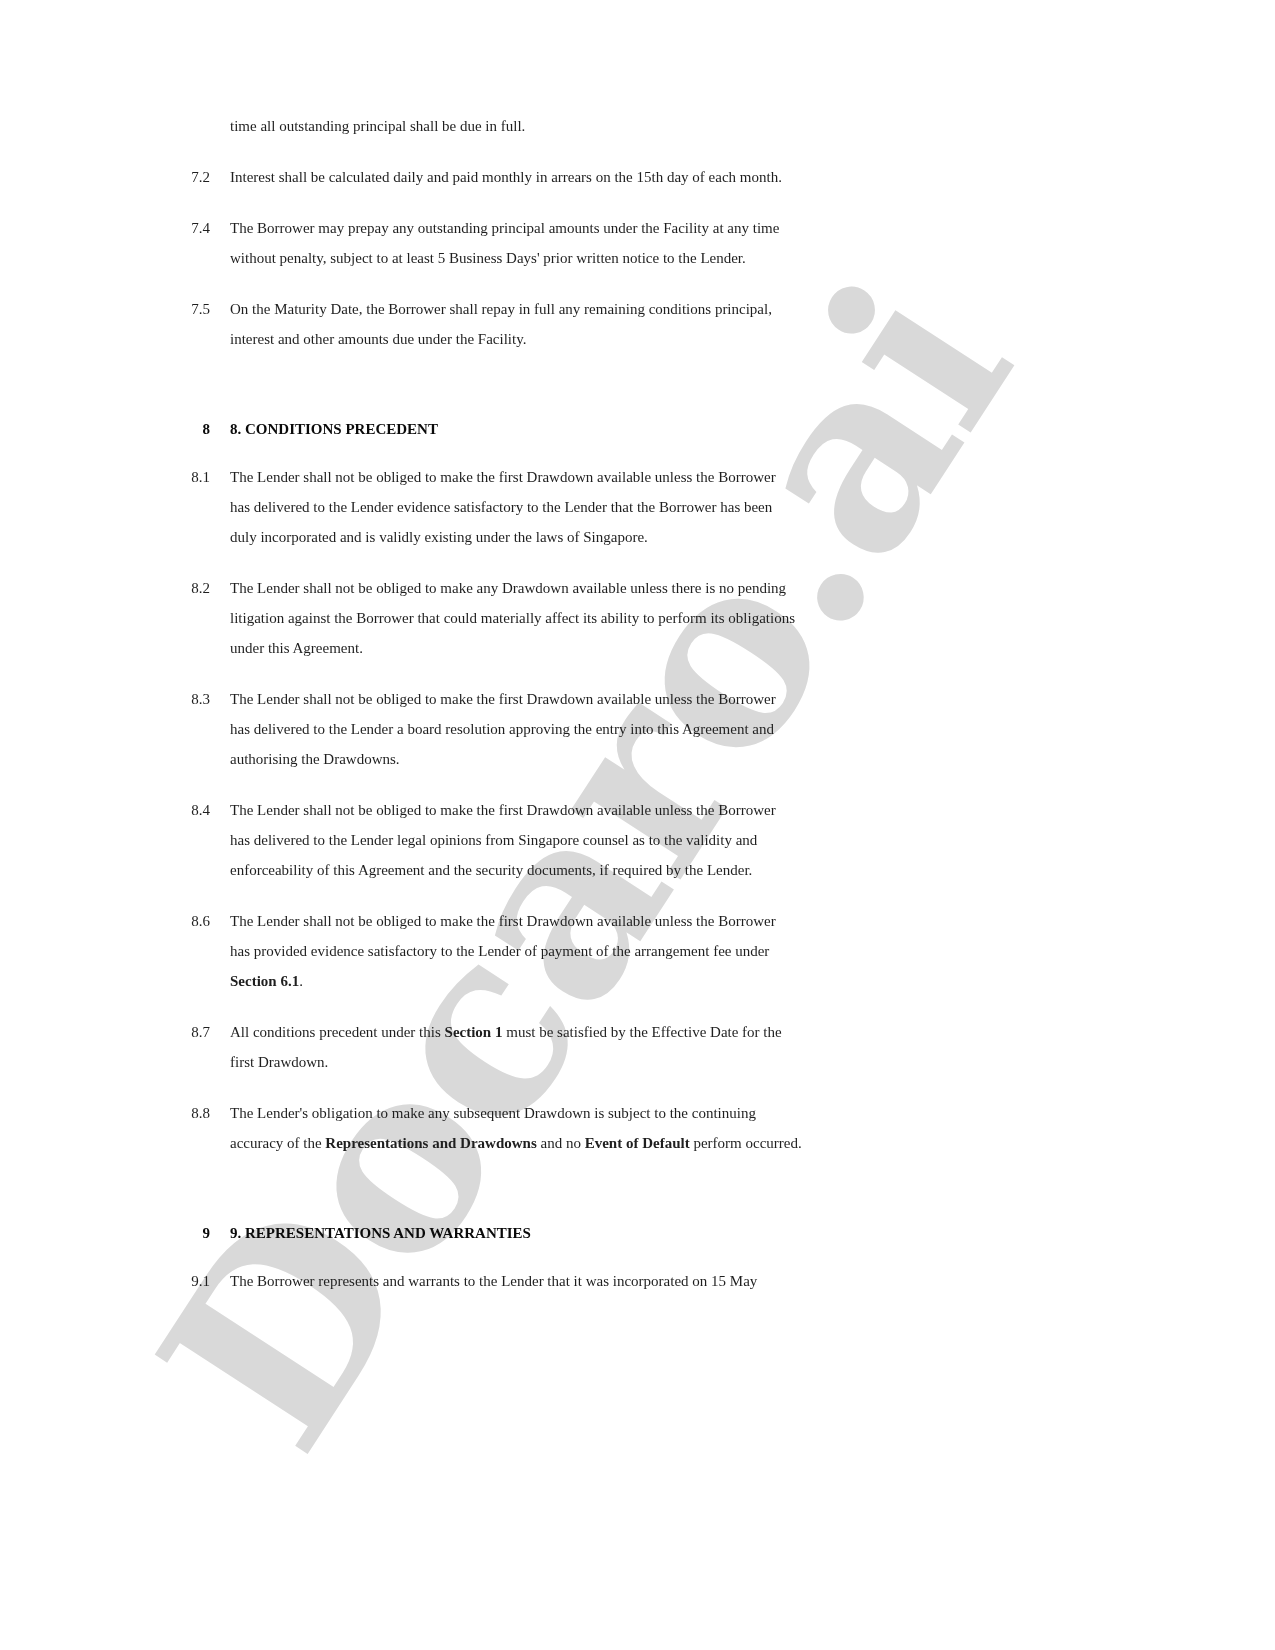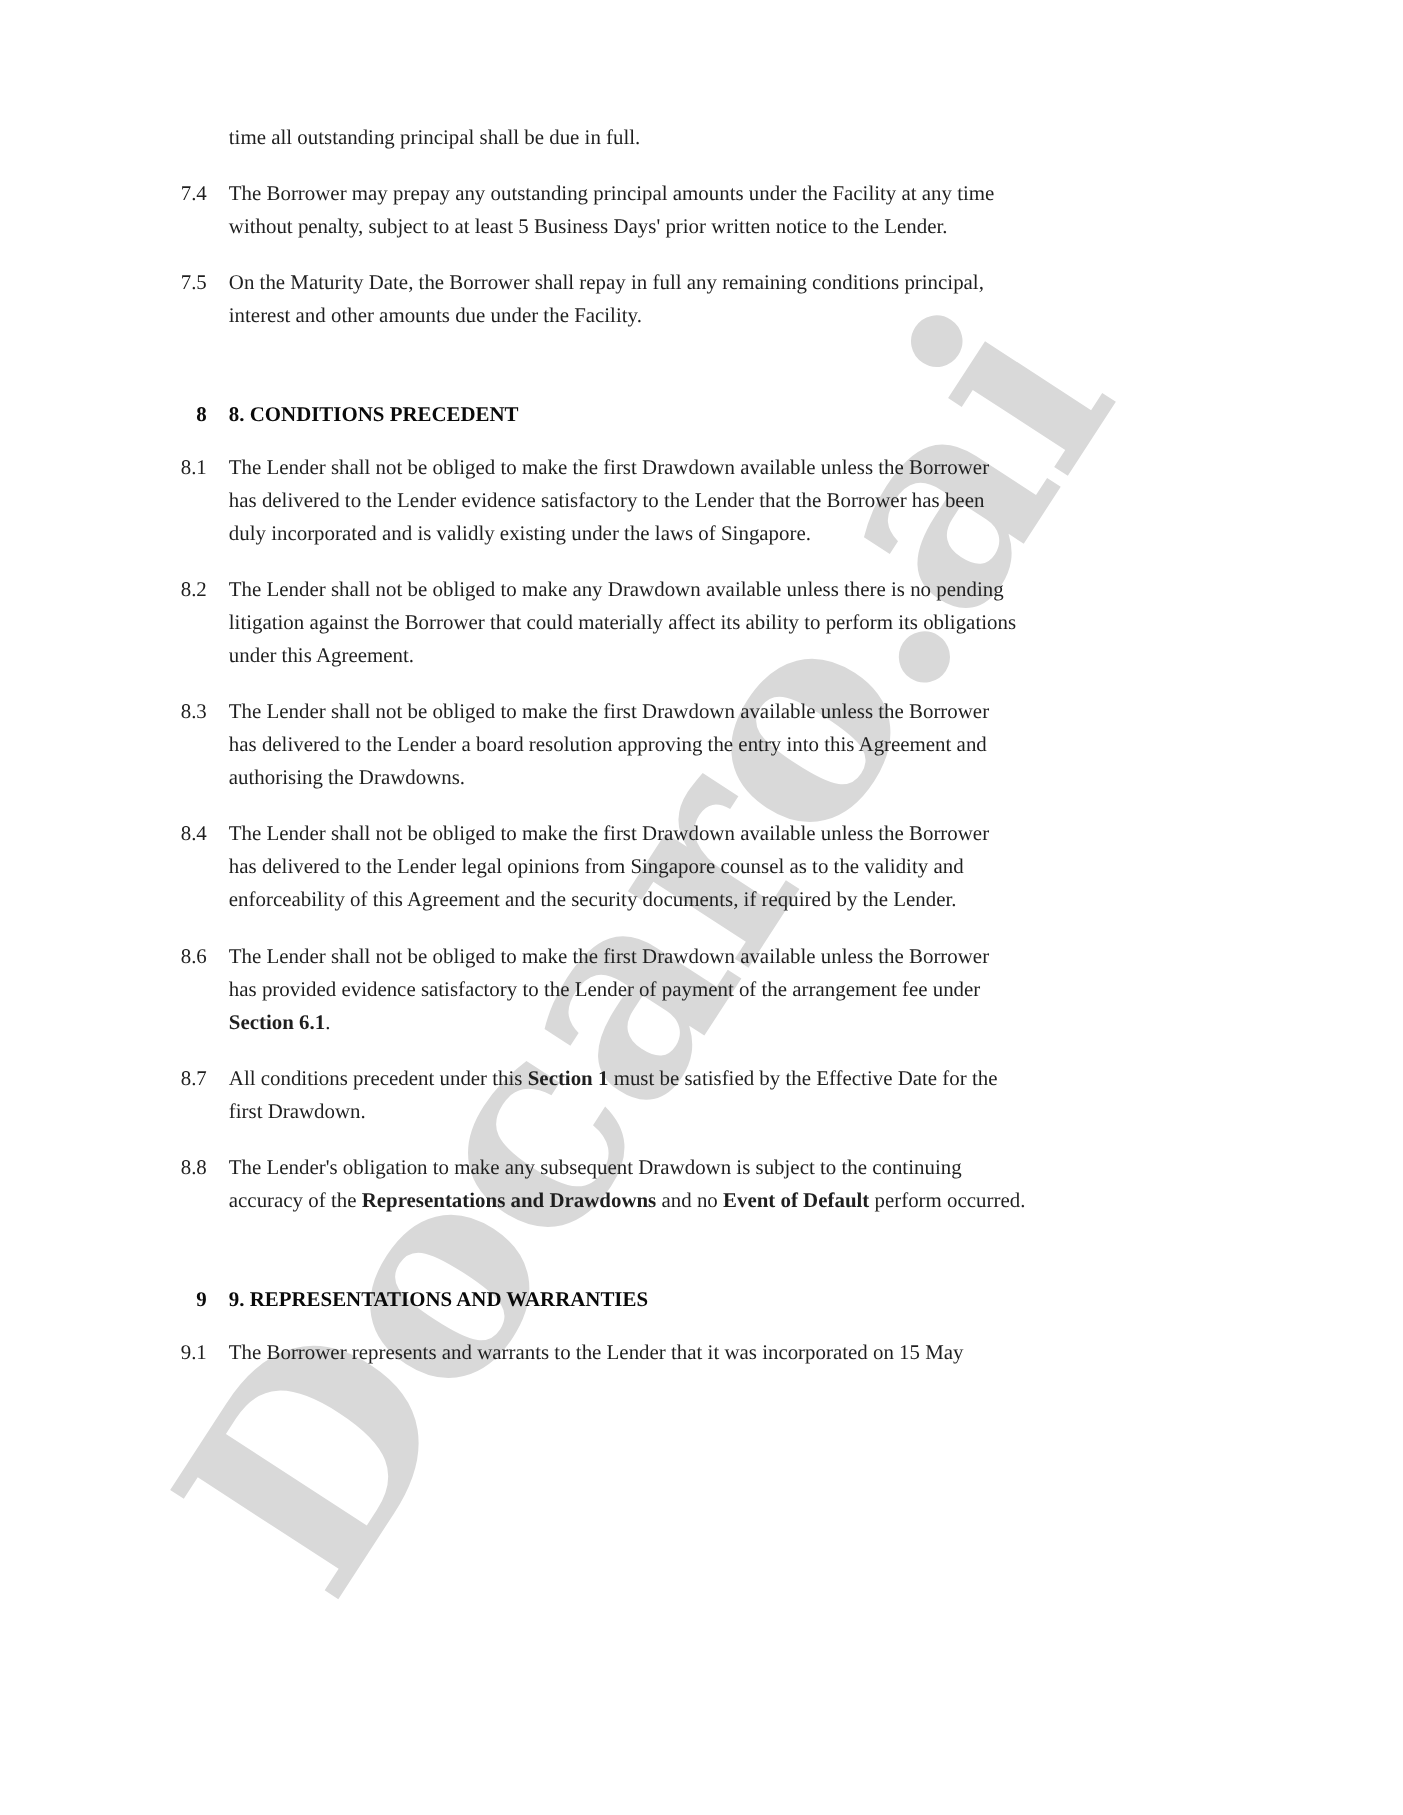--- a/index.html
+++ b/index.html
@@ -30,23 +30,24 @@
     letter-spacing: -0.01em;
     color: var(--watermark-color);
     white-space: nowrap;
     z-index: 0;
     user-select: none;
   }
   .content {
     position: relative;
     z-index: 1;
     padding: 111px 130px 0 150px;
-    font-size: 19px;
+    font-size: 15px;
     line-height: 30px;
     color: var(--text-color);
+    margin-left: 22px;
   }
   .block { display: flex; margin-bottom: 21px; }
   .block.heading {
     margin-top: 60px;
     margin-bottom: 18px;
     font-weight: bold;
     color: var(--heading-color);
   }
   .num { flex: 0 0 38px; text-align: right; }
   .text {
@@ -58,20 +59,24 @@
 </style>
 </head>
 <body>
 
 <div class="page">
   <div class="watermark">Docaro.ai</div>
   <div class="content">
       <div class="block para">
         <div class="num"></div>
         <div class="text"><span>time all outstanding principal shall be due in full.</span></div>
+      </div>
+      <div class="block para">
+        <div class="num">7.2</div>
+        <div class="text"><span>Interest shall be calculated daily and paid monthly in arrears on the 15th day of each month.</span></div>
       </div>
       <div class="block para">
         <div class="num">7.4</div>
         <div class="text"><span>The Borrower may prepay any outstanding principal amounts under the Facility at any time
 without penalty, subject to at least 5 Business Days' prior written notice to the Lender.</span></div>
       </div>
       <div class="block para">
         <div class="num">7.5</div>
         <div class="text"><span>On the Maturity Date, the Borrower shall repay in full any remaining conditions principal,
 interest and other amounts due under the Facility.</span></div>

